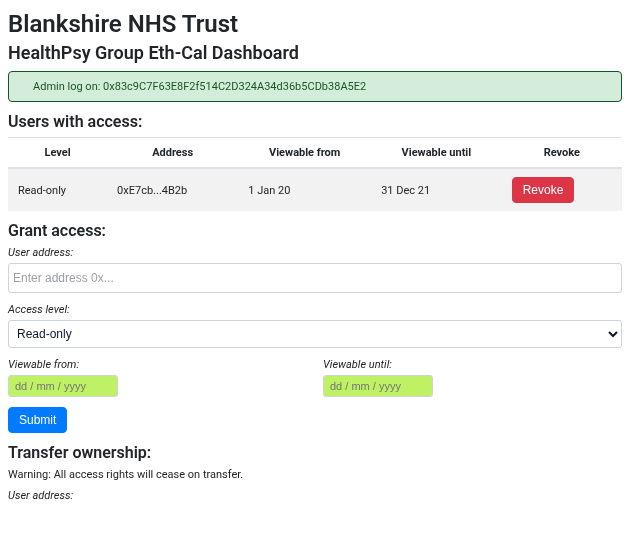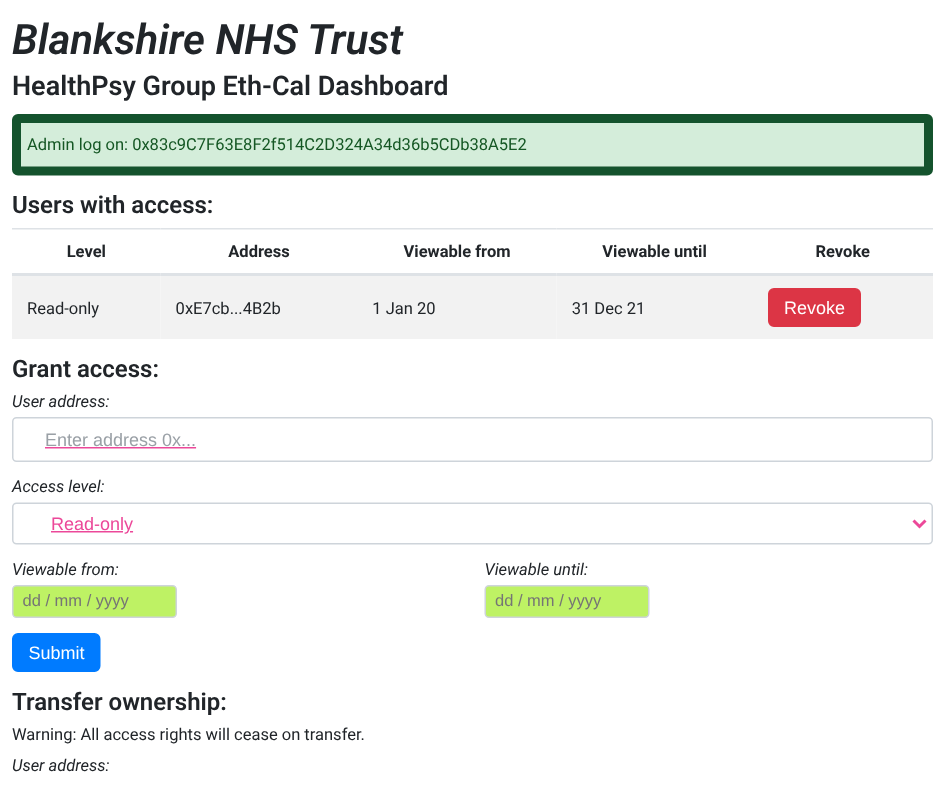--- a/index.html
+++ b/index.html
@@ -5,29 +5,29 @@
   * { box-sizing: border-box; }
   body {
     margin: 0;
     padding: 6px 8px;
     font-family: -apple-system, BlinkMacSystemFont, "Segoe UI", Roboto, "Helvetica Neue", Arial, sans-serif;
     font-size: 12px;
     color: #212529;
     background: #fff;
     width: 630px;
   }
-  h1 { font-size: 28px; font-weight: 600; margin: 4px 0 2px 0; font-style: italic; }
+  h1 { font-size: 24px; font-weight: 600; margin: 4px 0 2px 0; }
   h2 { font-size: 18px; font-weight: 600; margin: 4px 0 8px 0; }
   h3 { font-size: 16px; font-weight: 600; margin: 10px 0 6px 0; }
   .alert-success {
     background: #d4edda;
-    border: 6px solid #14532d;
+    border: 1px solid #14532d;
     color: #155724;
     border-radius: 4px;
-    padding: 8px 4px;
+    padding: 8px 24px;
     font-size: 11px;
     margin-bottom: 8px;
   }
   table {
     width: 100%;
     border-collapse: collapse;
     margin-bottom: 8px;
   }
   th {
     text-align: center;
@@ -58,28 +58,27 @@
   label {
     font-size: 11px;
     display: block;
     margin-bottom: 4px;
     font-style: italic;
   }
   .form-group { margin-bottom: 10px; }
   .form-control {
     display: block;
     width: 100%;
-    padding: 5px 21px;
+    padding: 5px 4px;
     font-size: 12px;
     line-height: 1.5;
-    color: #ec4899;
+    color: #0f172a;
     background: #fff;
     border: 1px solid #ced4da;
     border-radius: 3px;
-    text-decoration: underline;
   }
   .form-control::placeholder { color: #9aa0a6; }
   select.form-control { height: 28px; }
   .date-input {
     width: 110px;
     padding: 4px 6px;
     font-size: 11px;
     color: #6c757d;
     border: 1px solid #ced4da;
     border-radius: 3px;

